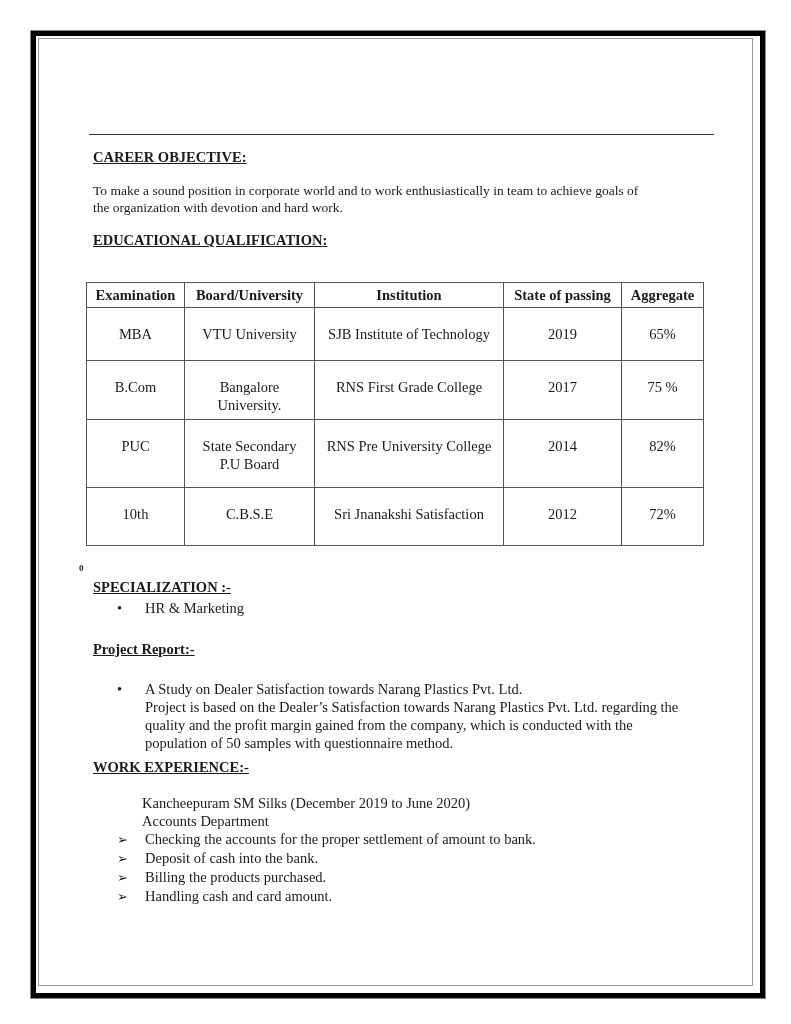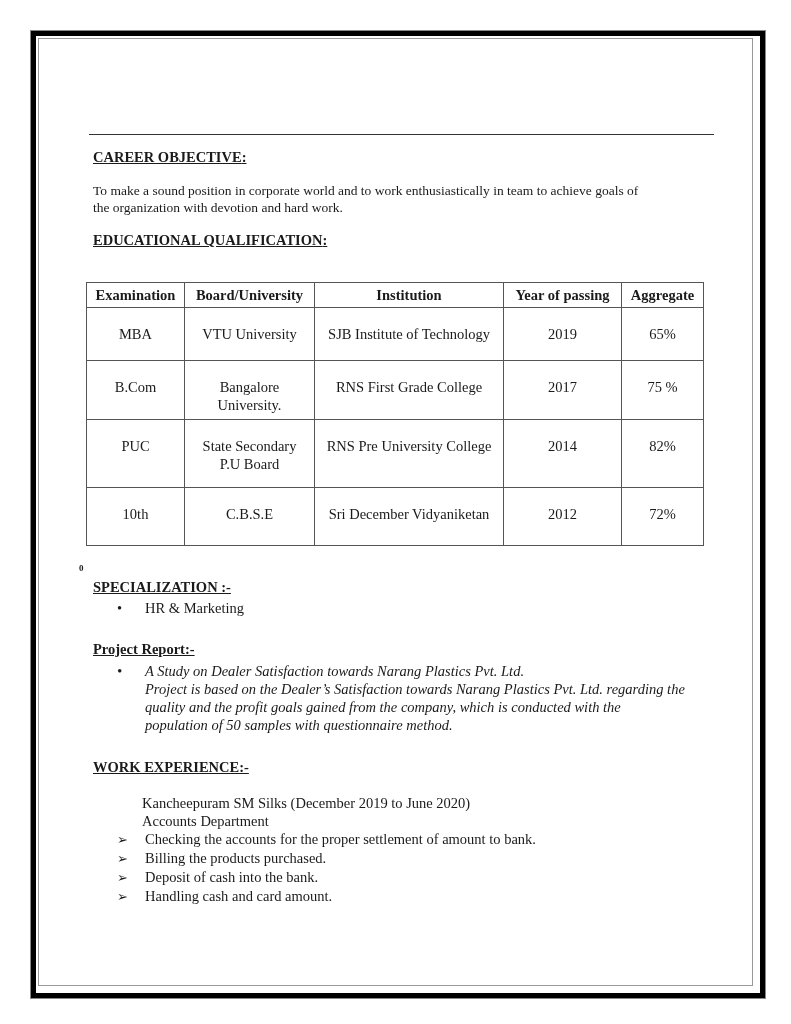--- a/index.html
+++ b/index.html
@@ -43,21 +43,21 @@
       <col style="width:130px">
       <col style="width:189px">
       <col style="width:118px">
       <col style="width:82px">
     </colgroup>
   <tbody>
       <tr>
     <th>Examination</th>
     <th>Board/University</th>
     <th>Institution</th>
-    <th>Year of passing</th>
+    <th>State of passing</th>
     <th>Aggregate</th>
   </tr>
   <tr style="height:53px">
     <td>
           <div class="c">MBA</div>
         </td>
     <td>
           <div class="c">
             <div>VTU University</div>
             <div></div>
@@ -117,48 +117,48 @@
     <td>
           <div class="c">10th</div>
         </td>
     <td>
           <div class="c">
             <div>C.B.S.E</div>
             <div></div>
           </div>
         </td>
     <td>
-          <div class="c">Sri December Vidyaniketan</div>
+          <div class="c">Sri Jnanakshi Satisfaction</div>
         </td>
     <td>
           <div class="c">2012</div>
         </td>
     <td>
           <div class="c">72%</div>
         </td>
   </tr>
 </tbody>
   </table>
 
 <div class="stray">0</div>
 
 <div class="h" style="left:93px; top:579px;">SPECIALIZATION :-</div>
 <div class="p2" style="left:117px; top:599px;">
   <span class="bullet-dot">•</span><span>HR &amp; Marketing</span>
 </div>
 
 <div class="h" style="left:93px; top:641px;">Project Report:-</div>
-<div class="p2" style="left:117px; top:662px;font-style:italic;">
+<div class="p2" style="left:117px; top:680px;">
   <div><span class="bullet-dot">•</span><span>A Study on Dealer Satisfaction towards Narang Plastics Pvt. Ltd.</span></div>
   <div style="padding-left:28px">Project is based on the Dealer’s Satisfaction towards Narang Plastics Pvt. Ltd. regarding the</div>
-  <div style="padding-left:28px">quality and the profit goals gained from the company, which is conducted with the</div>
+  <div style="padding-left:28px">quality and the profit margin gained from the company, which is conducted with the</div>
   <div style="padding-left:28px">population of 50 samples with questionnaire method.</div>
 </div>
 
 <div class="h" style="left:93px; top:759px;text-align:right;">WORK EXPERIENCE:-</div>
 <div class="p2" style="left:117px; top:794px;">
   <div style="padding-left:25px">Kancheepuram SM Silks (December 2019 to June 2020)</div>
   <div style="padding-left:25px">Accounts Department</div>
   <div><span class="arrow">➢</span><span>Checking the accounts for the proper settlement of amount to bank.</span></div>
+  <div><span class="arrow">➢</span><span>Deposit of cash into the bank.</span></div>
   <div><span class="arrow">➢</span><span>Billing the products purchased.</span></div>
-  <div><span class="arrow">➢</span><span>Deposit of cash into the bank.</span></div>
   <div><span class="arrow">➢</span><span>Handling cash and card amount.</span></div>
 </div>
 
 </body></html>

